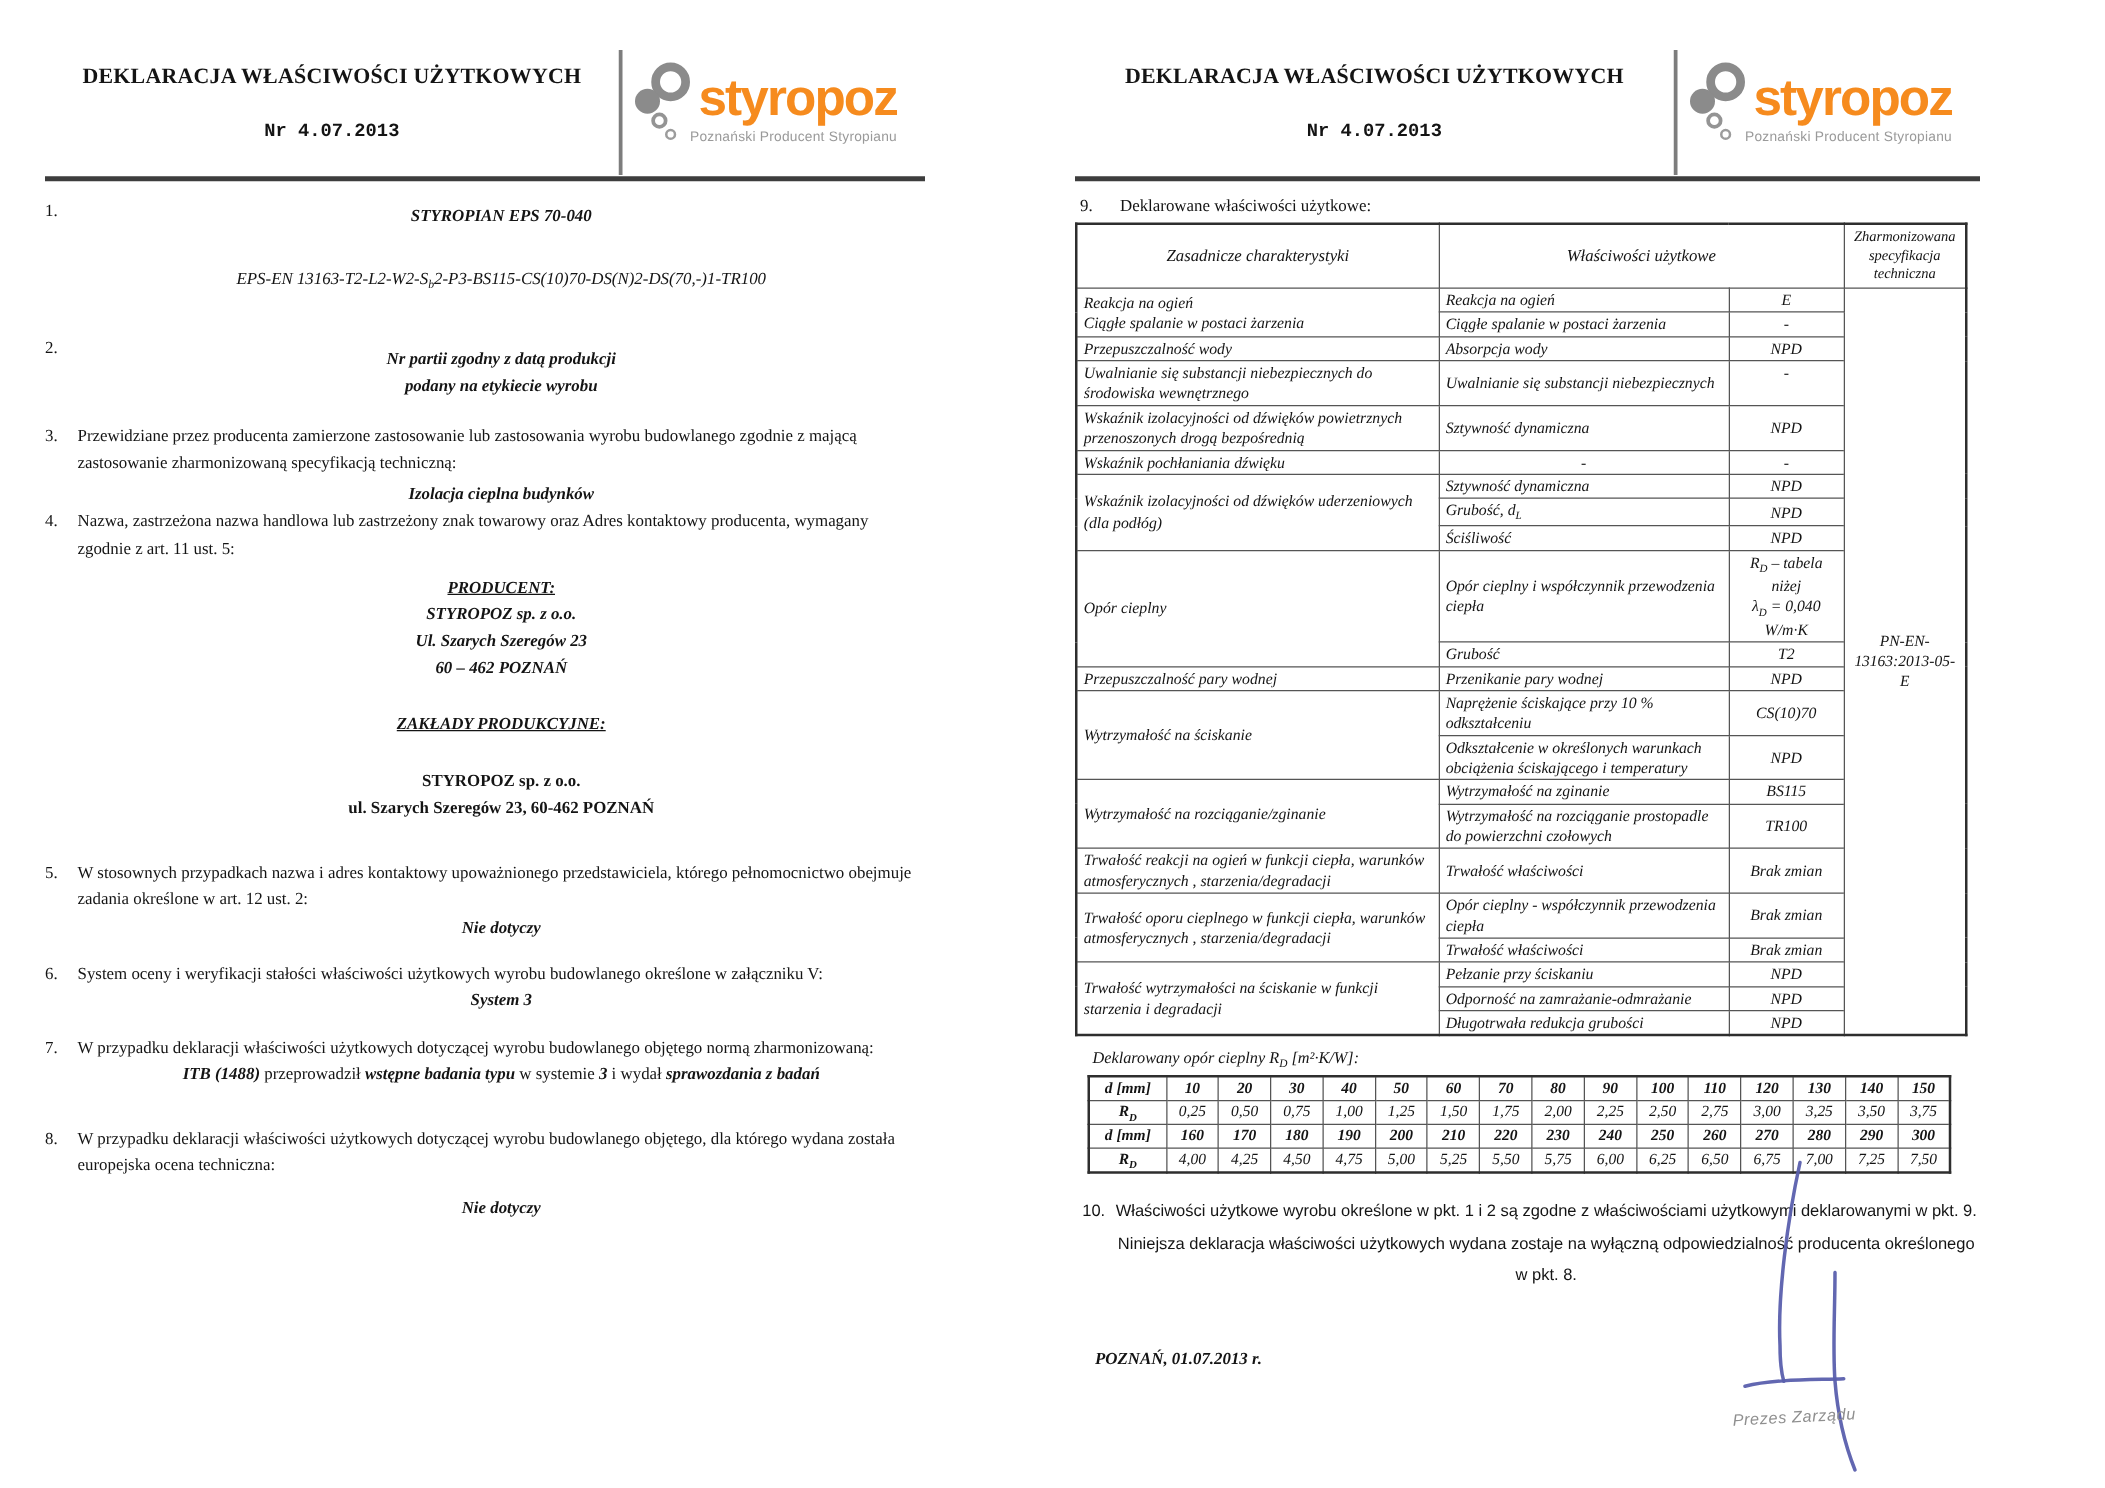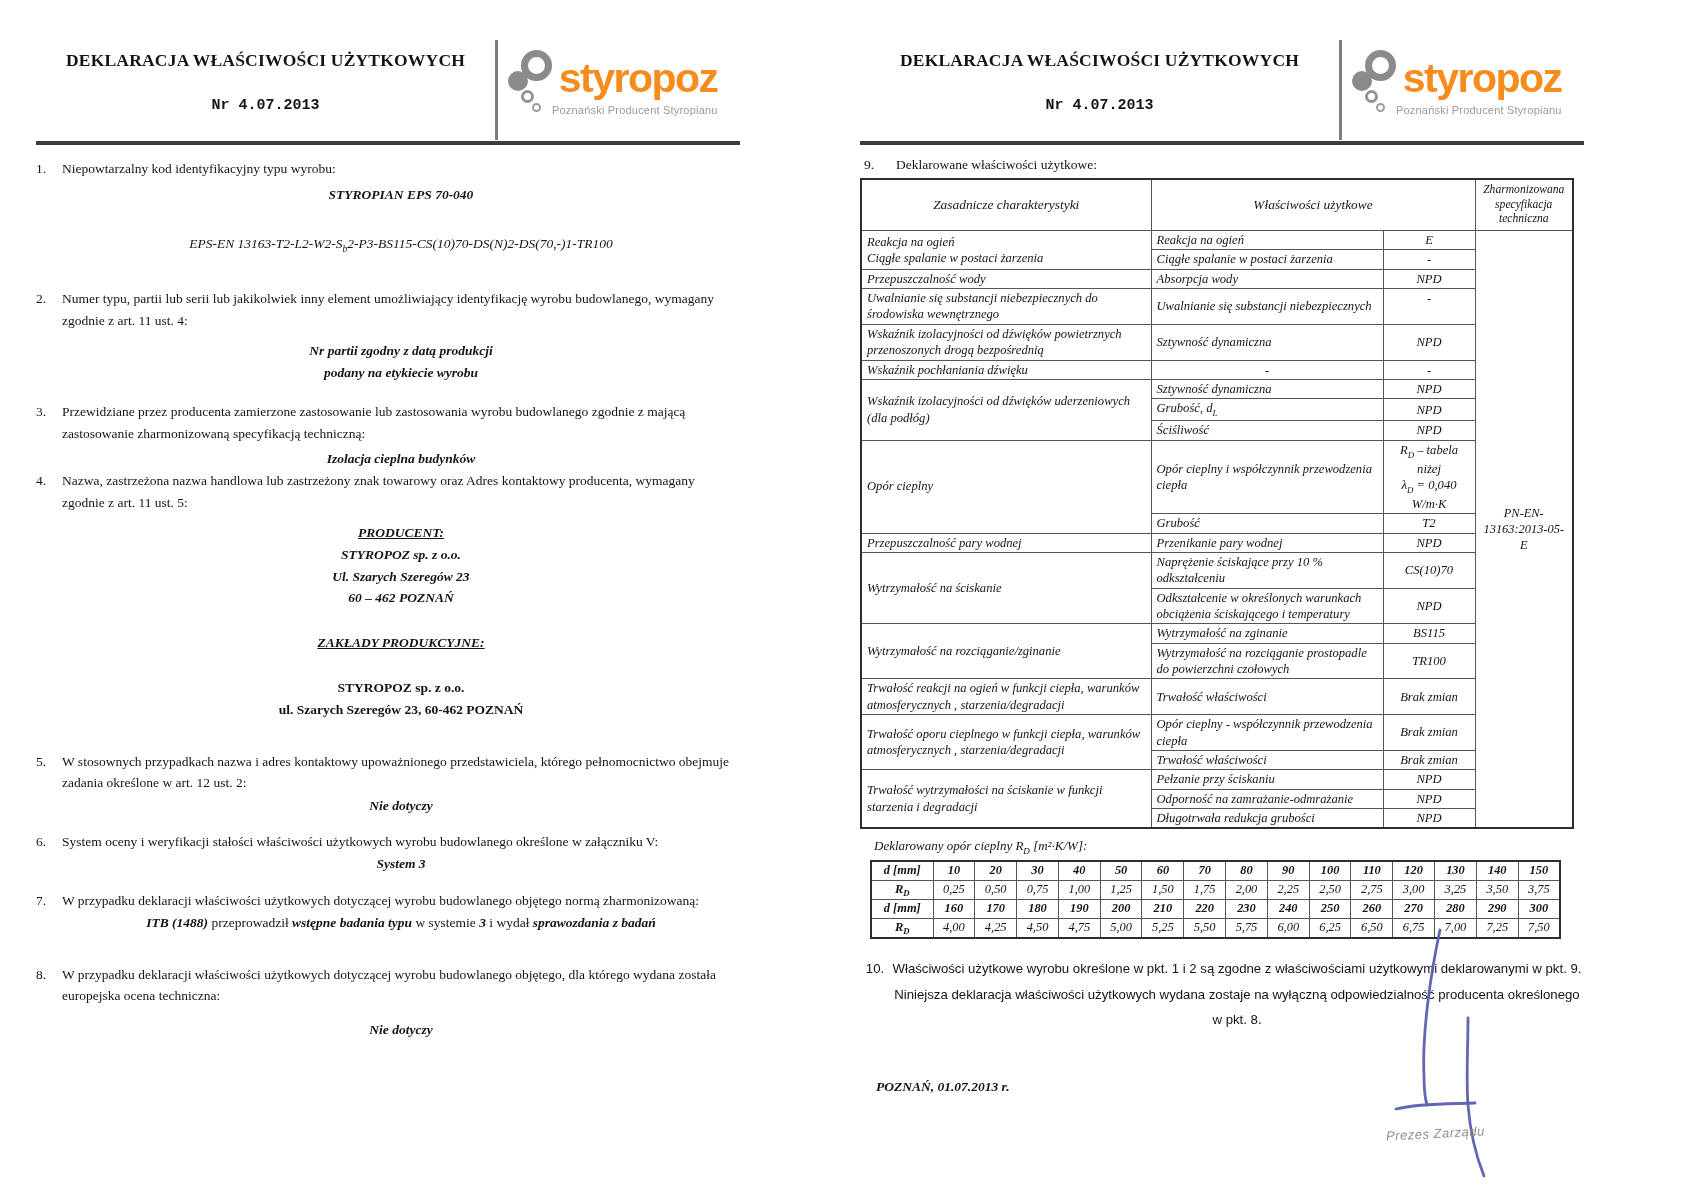--- a/index.html
+++ b/index.html
@@ -80,30 +80,28 @@
       </div>
     </div>
   </div>
   <div class="hdr-rule"></div>
 
   <div class="items">
 
     <div class="item" style="margin-top:2px;">
       <span class="num">1.</span>
       <div class="ibody">
-        <div>Niepowtarzalny kod identyfikacyjny typu wyrobu:</div>
         <div class="cline" style="margin-top:4px;">STYROPIAN EPS 70-040</div>
         <div class="cline ital-only" style="margin-top:28px;">EPS-EN 13163-T2-L2-W2-S<sub>b</sub>2-P3-BS115-CS(10)70-DS(N)2-DS(70,-)1-TR100</div>
       </div>
     </div>
 
     <div class="item" style="margin-top:31px;">
       <span class="num">2.</span>
       <div class="ibody">
-        <div>Numer typu, partii lub serii lub jakikolwiek inny element umożliwiający identyfikację wyrobu budowlanego, wymagany zgodnie z art. 11 ust. 4:</div>
         <div class="cline" style="margin-top:9px;">Nr partii  zgodny z datą produkcji</div>
         <div class="cline">podany na etykiecie wyrobu</div>
       </div>
     </div>
 
     <div class="item" style="margin-top:18px;">
       <span class="num">3.</span>
       <div class="ibody">
         <div>Przewidziane przez producenta zamierzone zastosowanie lub zastosowania wyrobu budowlanego zgodnie z mającą zastosowanie zharmonizowaną specyfikacją techniczną:</div>
         <div class="cline" style="margin-top:3px;">Izolacja cieplna budynków</div>

